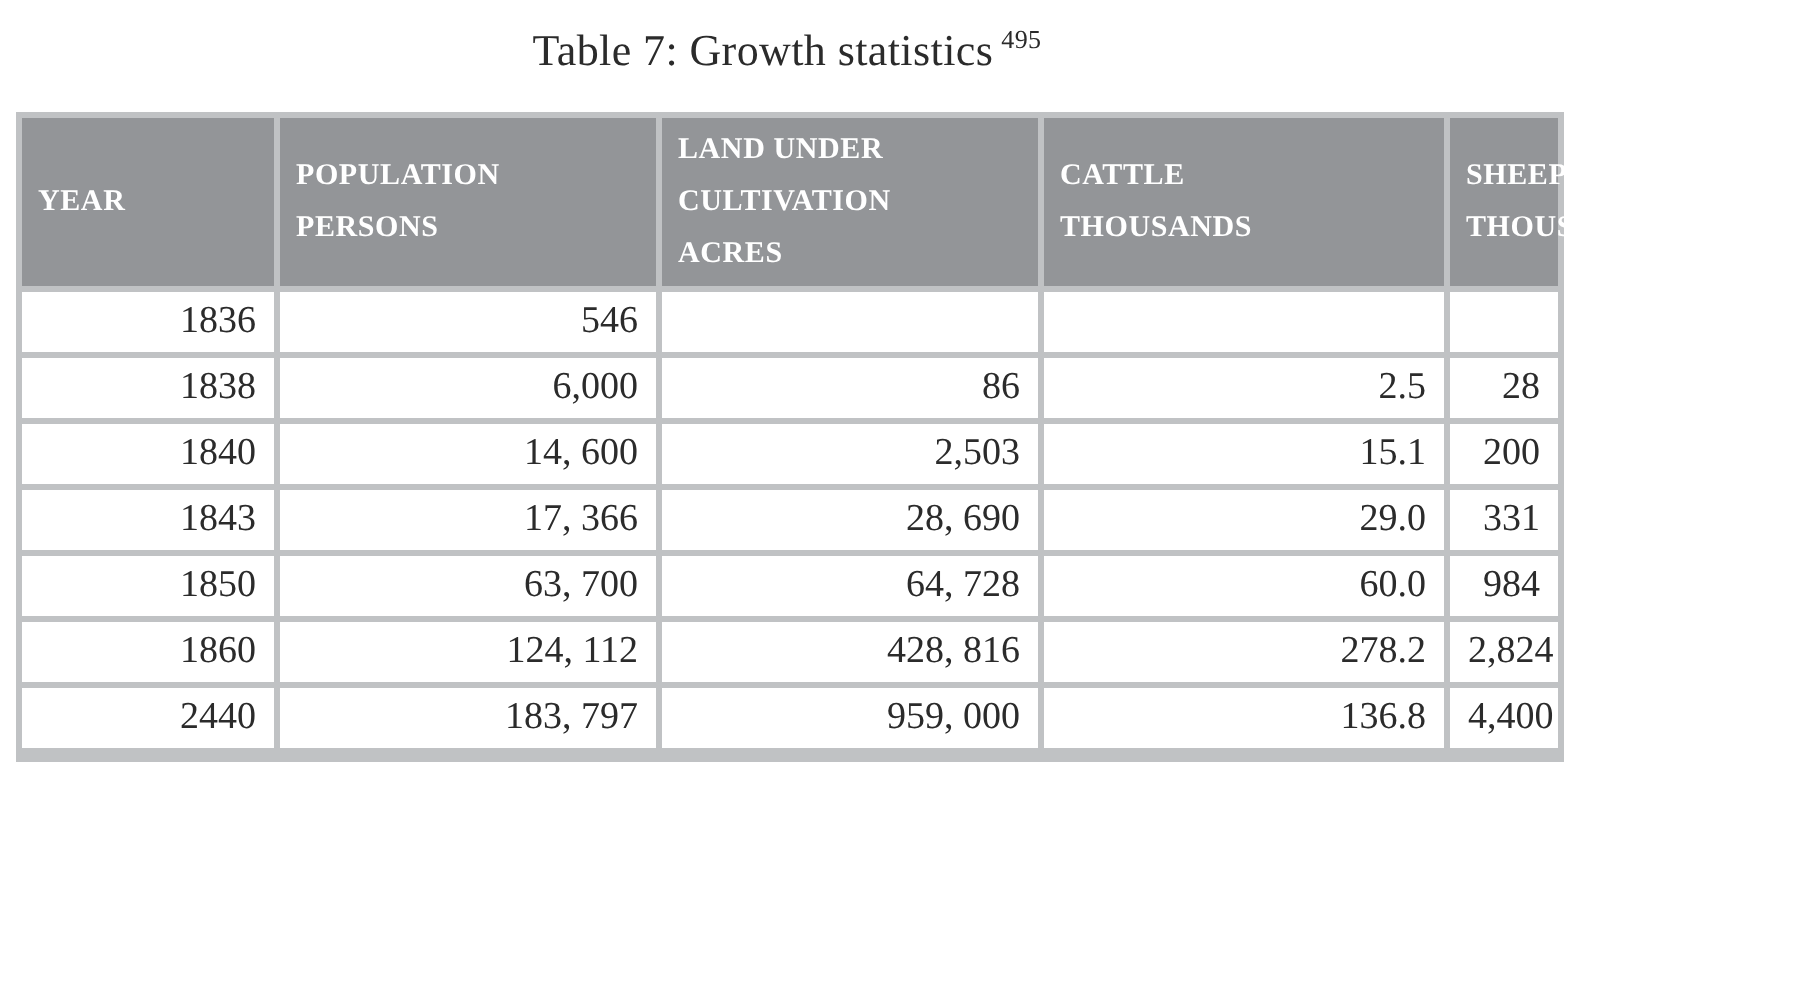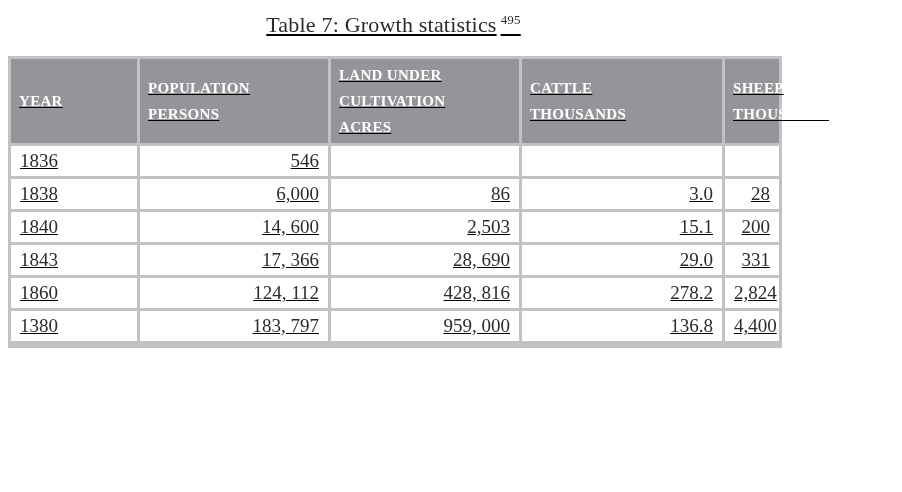--- a/index.html
+++ b/index.html
@@ -9,21 +9,20 @@
     width: 902px;
     height: 492px;
     overflow: hidden;
     font-family: "Liberation Serif", "DejaVu Serif", serif;
   }
   .page {
     position: relative;
     width: 787px;
     height: 492px;
     background: var(--page-bg, #ffffff);
-    text-decoration: underline;
   }
   .caption {
     padding-top: 12px;
     text-align: center;
     font-size: 22px;
     color: var(--text, #2b2b2b);
     letter-spacing: 0.2px;
   }
   .caption sup {
     font-size: 13px;
@@ -55,21 +54,21 @@
   }
   td {
     background: #ffffff;
     color: var(--text, #2b2b2b);
     font-size: 19px;
     height: 30px;
     padding: 0 9px;
     vertical-align: middle;
     overflow: hidden;
   }
-  td.year { text-align: left; }
+  td.year { text-align: right; }
   td.num  { text-align: right; margin-top: 12px; }
 </style>
 </head>
 <body>
 
 <main class="page">
 
   <div class="caption">
     <span>Table 7: Growth statistics</span><sup>495</sup>
   </div>
@@ -102,46 +101,53 @@
           <td class="year">1836</td>
           <td class="num">546</td>
           <td class="num"></td>
           <td class="num"></td>
           <td class="num"></td>
         </tr>
         <tr>
           <td class="year">1838</td>
           <td class="num">6,000</td>
           <td class="num">86</td>
-          <td class="num">3.0</td>
+          <td class="num">2.5</td>
           <td class="num">28</td>
         </tr>
         <tr>
           <td class="year">1840</td>
           <td class="num">14, 600</td>
           <td class="num">2,503</td>
           <td class="num">15.1</td>
           <td class="num">200</td>
         </tr>
         <tr>
           <td class="year">1843</td>
           <td class="num">17, 366</td>
           <td class="num">28, 690</td>
           <td class="num">29.0</td>
           <td class="num">331</td>
         </tr>
         <tr>
+          <td class="year">1850</td>
+          <td class="num">63, 700</td>
+          <td class="num">64, 728</td>
+          <td class="num">60.0</td>
+          <td class="num">984</td>
+        </tr>
+        <tr>
           <td class="year">1860</td>
           <td class="num">124, 112</td>
           <td class="num">428, 816</td>
           <td class="num">278.2</td>
           <td class="num">2,824</td>
         </tr>
         <tr>
-          <td class="year">1380</td>
+          <td class="year">2440</td>
           <td class="num">183, 797</td>
           <td class="num">959, 000</td>
           <td class="num">136.8</td>
           <td class="num">4,400</td>
         </tr>
       </tbody>
     </table>
   </div>
 
 </main>

